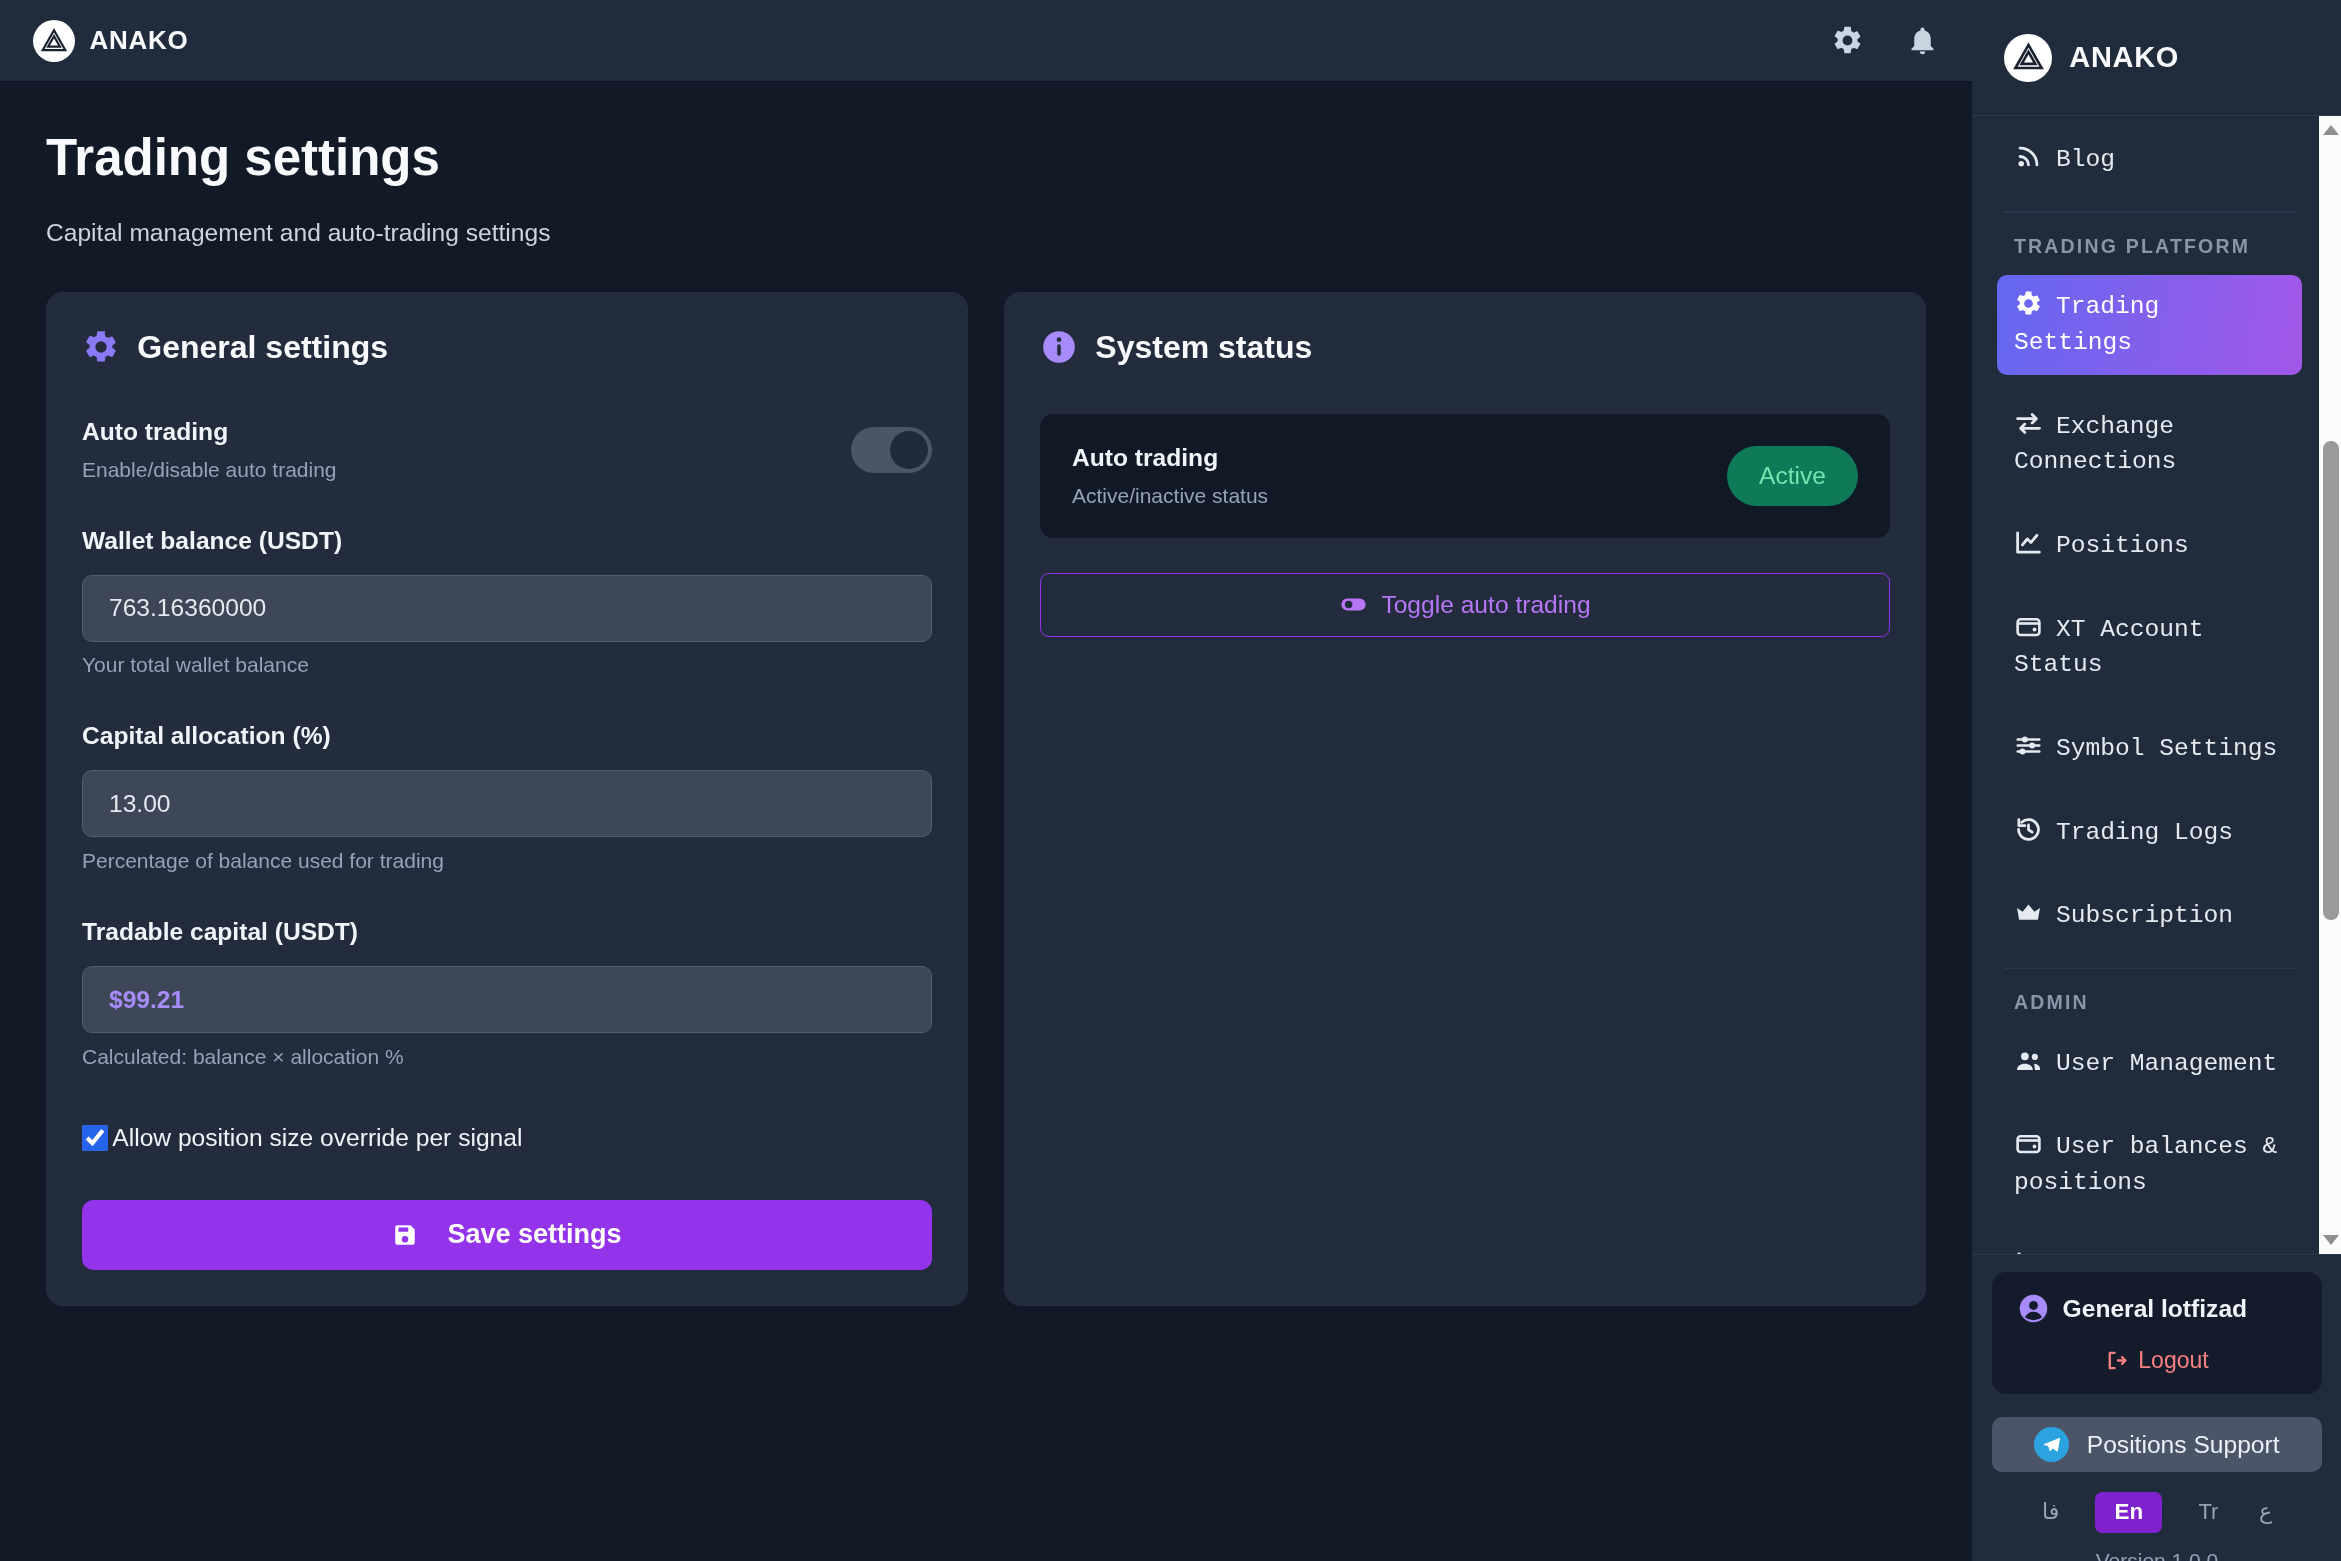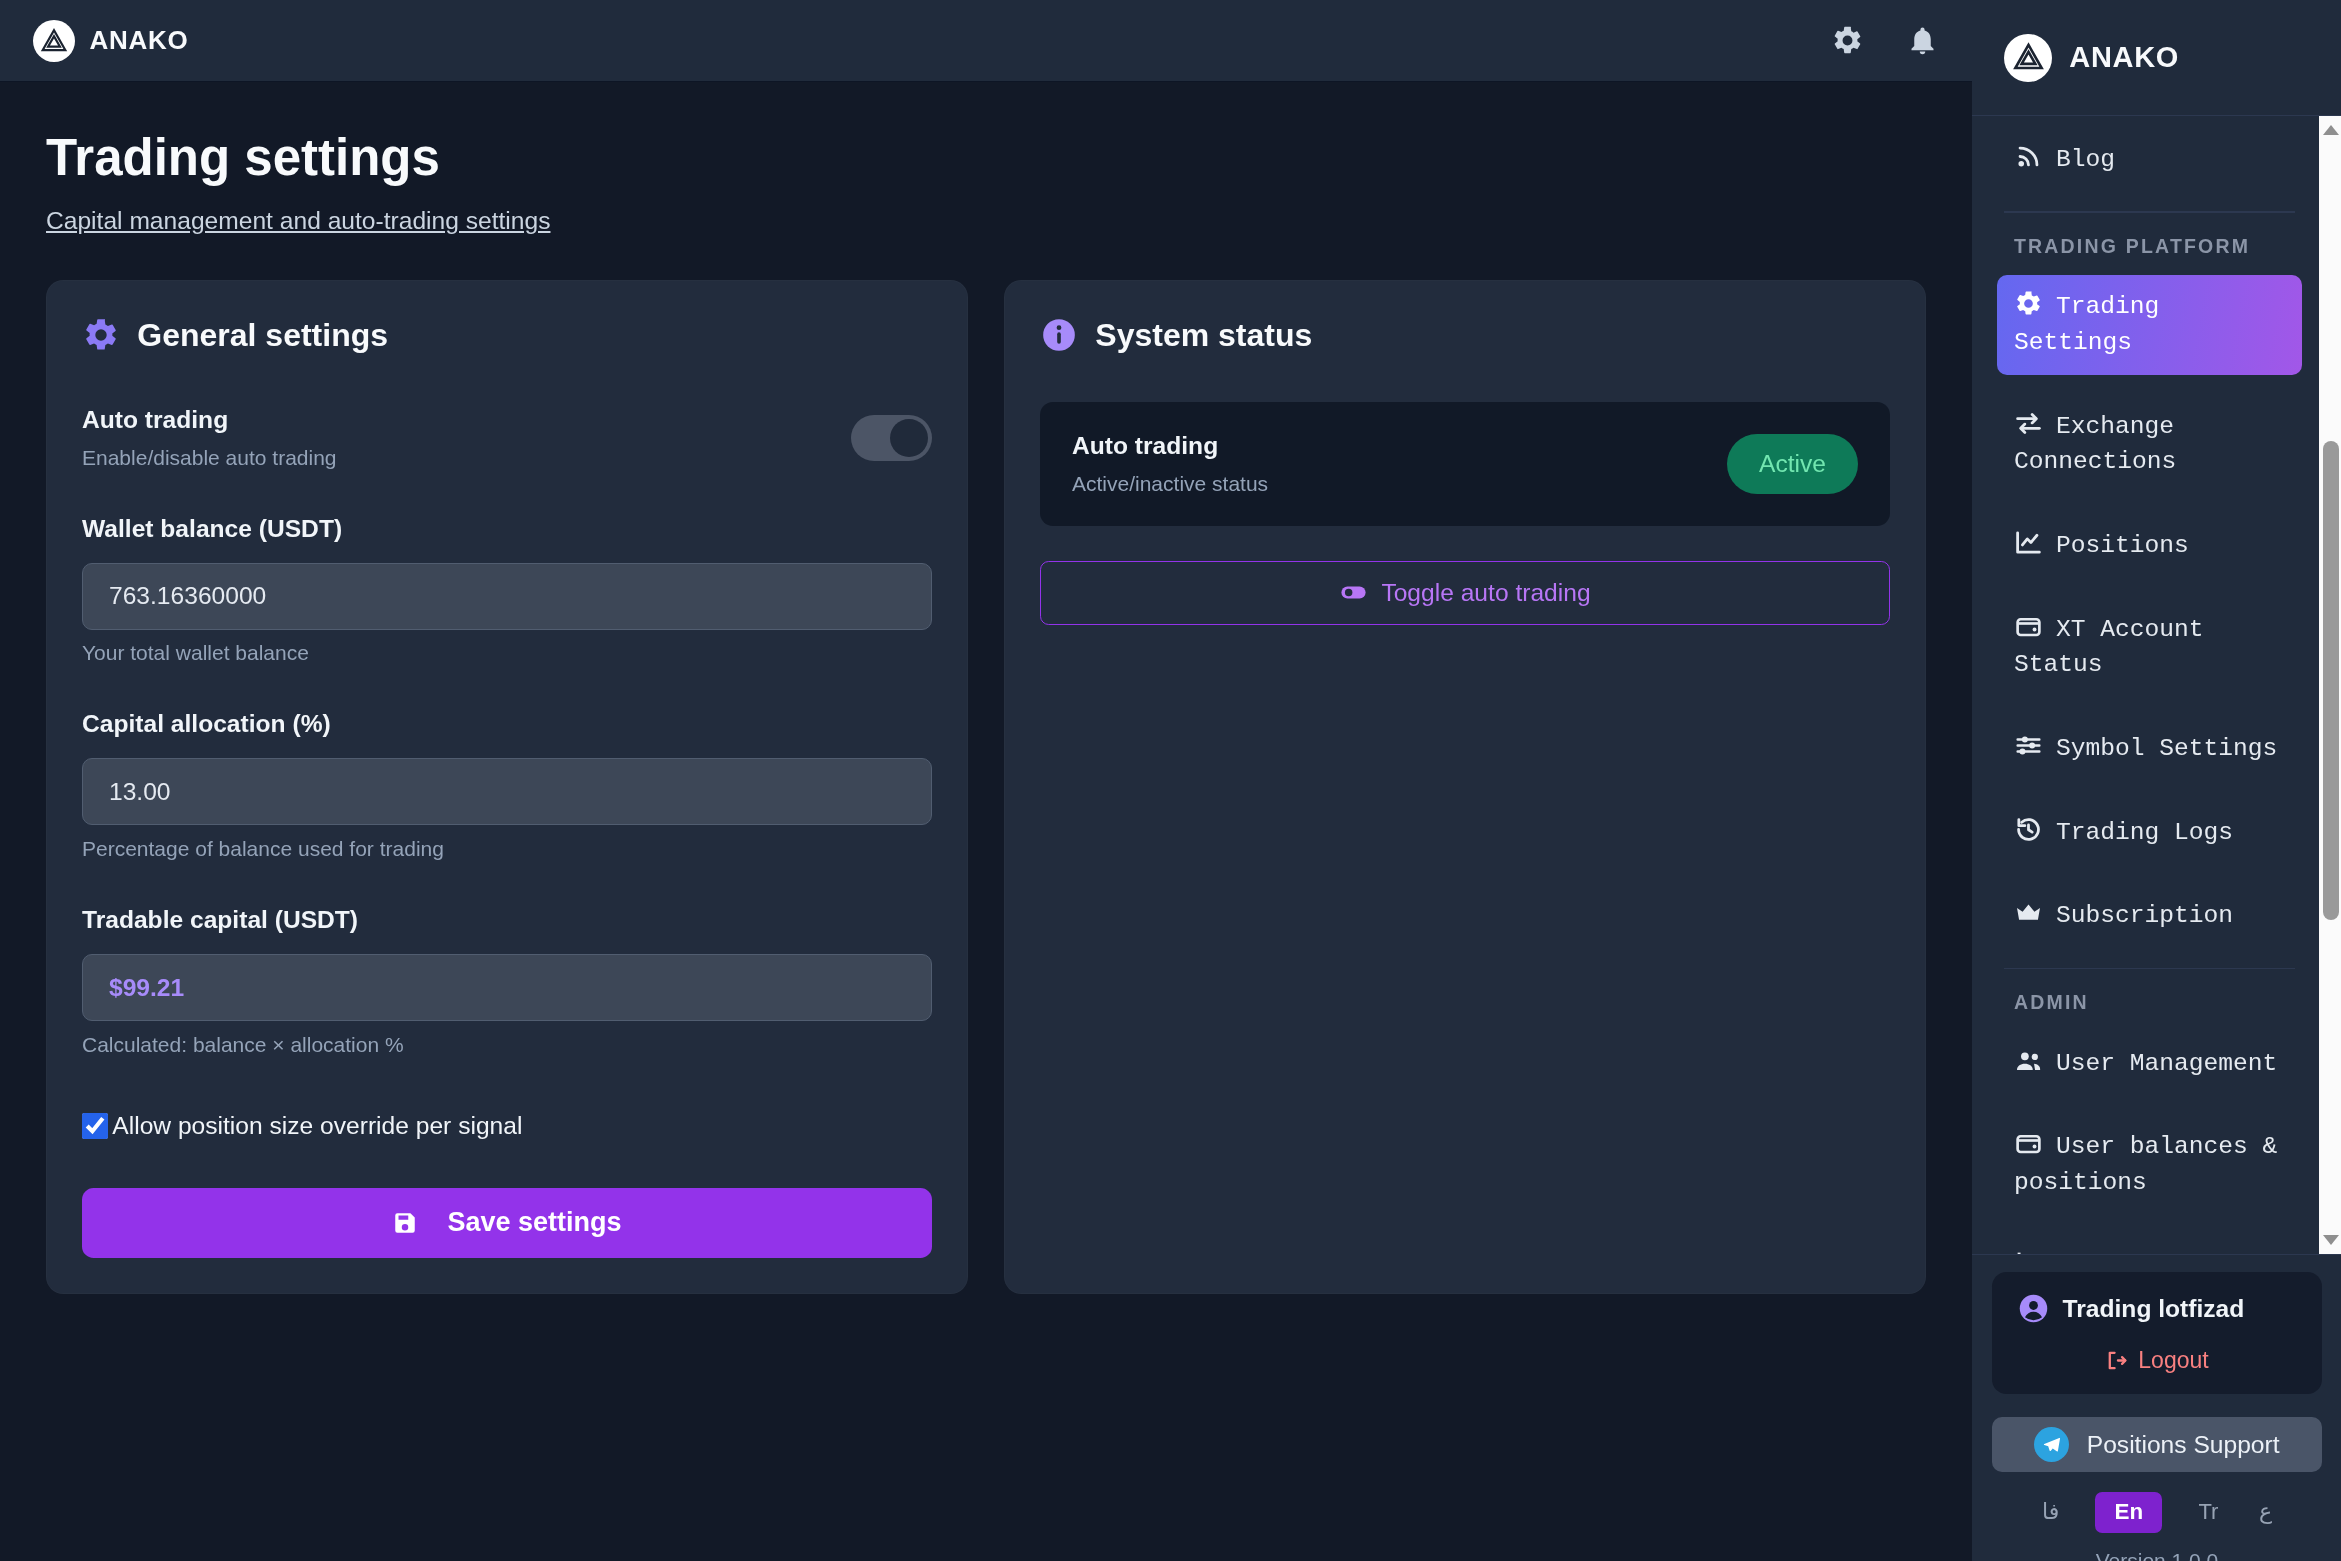--- a/index.html
+++ b/index.html
@@ -23,21 +23,21 @@
     display:flex; align-items:center; justify-content:center; flex:none;
   }
   .logo-circle svg { width:30px; height:30px; }
   .brand-name { font-size:26px; font-weight:700; letter-spacing:0.7px; color:#f8fafc; }
   .topbar-icons { margin-left:auto; display:flex; gap:42px; align-items:center; color:#cbd5e1; }
   .topbar-icons svg { width:33px; height:33px; display:block; }
 
   
   .content { padding:29px 46px; }
   .page-title { margin-top:17.3px; font-size:51px; font-weight:700; color:#f8fafc; }
-  .page-subtitle { margin-top:20px; font-size:24.6px; color:#cbd5e1;text-decoration:underline; }
+  .page-subtitle { margin-top:32px; font-size:24.6px; color:#cbd5e1; }
 
   .cards { display:flex; gap:36px; margin-top:45px; }
   .card {
     width:922px; background:#222c3d; border-radius:17.3px; padding:35px;
     border:0.7px solid rgba(255,255,255,0.02);
   }
   .card-title { display:flex; align-items:center; gap:17.3px; font-size:32px; font-weight:700; color:#f8fafc; }
   .card-title .t-icon { width:38px; height:38px; flex:none; display:flex; }
   .t-icon svg { width:100%; height:100%; }
 
@@ -436,21 +436,21 @@
     <div class="sb-bottom">
       <div class="user-panel">
         <div class="user-row">
           <span class="u-icon">
             <svg viewBox="0 0 24 24">
                 <circle cx="12" cy="12" r="10" fill="#a78bfa"></circle>
                 <circle cx="12" cy="9.8" r="3.2" fill="#141c2c"></circle>
                 <path d="M5.8 18.4c1.2-2.7 3.5-4.1 6.2-4.1s5 1.4 6.2 4.1a10 10 0 01-12.4 0z" fill="#141c2c"></path>
               </svg>
           </span>
-          <span class="user-name">Trading lotfizad</span>
+          <span class="user-name">General lotfizad</span>
         </div>
         <button class="logout-row">
           <span style="display:flex;">
             <svg viewBox="0 0 24 24">
                 <g fill="none" stroke="currentColor" stroke-width="2.4" stroke-linecap="round" stroke-linejoin="round">
                   <path d="M10 4H5v16h5"></path>
                   <path d="M13.5 12H21"></path>
                   <path d="M17.8 8.5L21.3 12l-3.5 3.5"></path>
                 </g>
               </svg>

